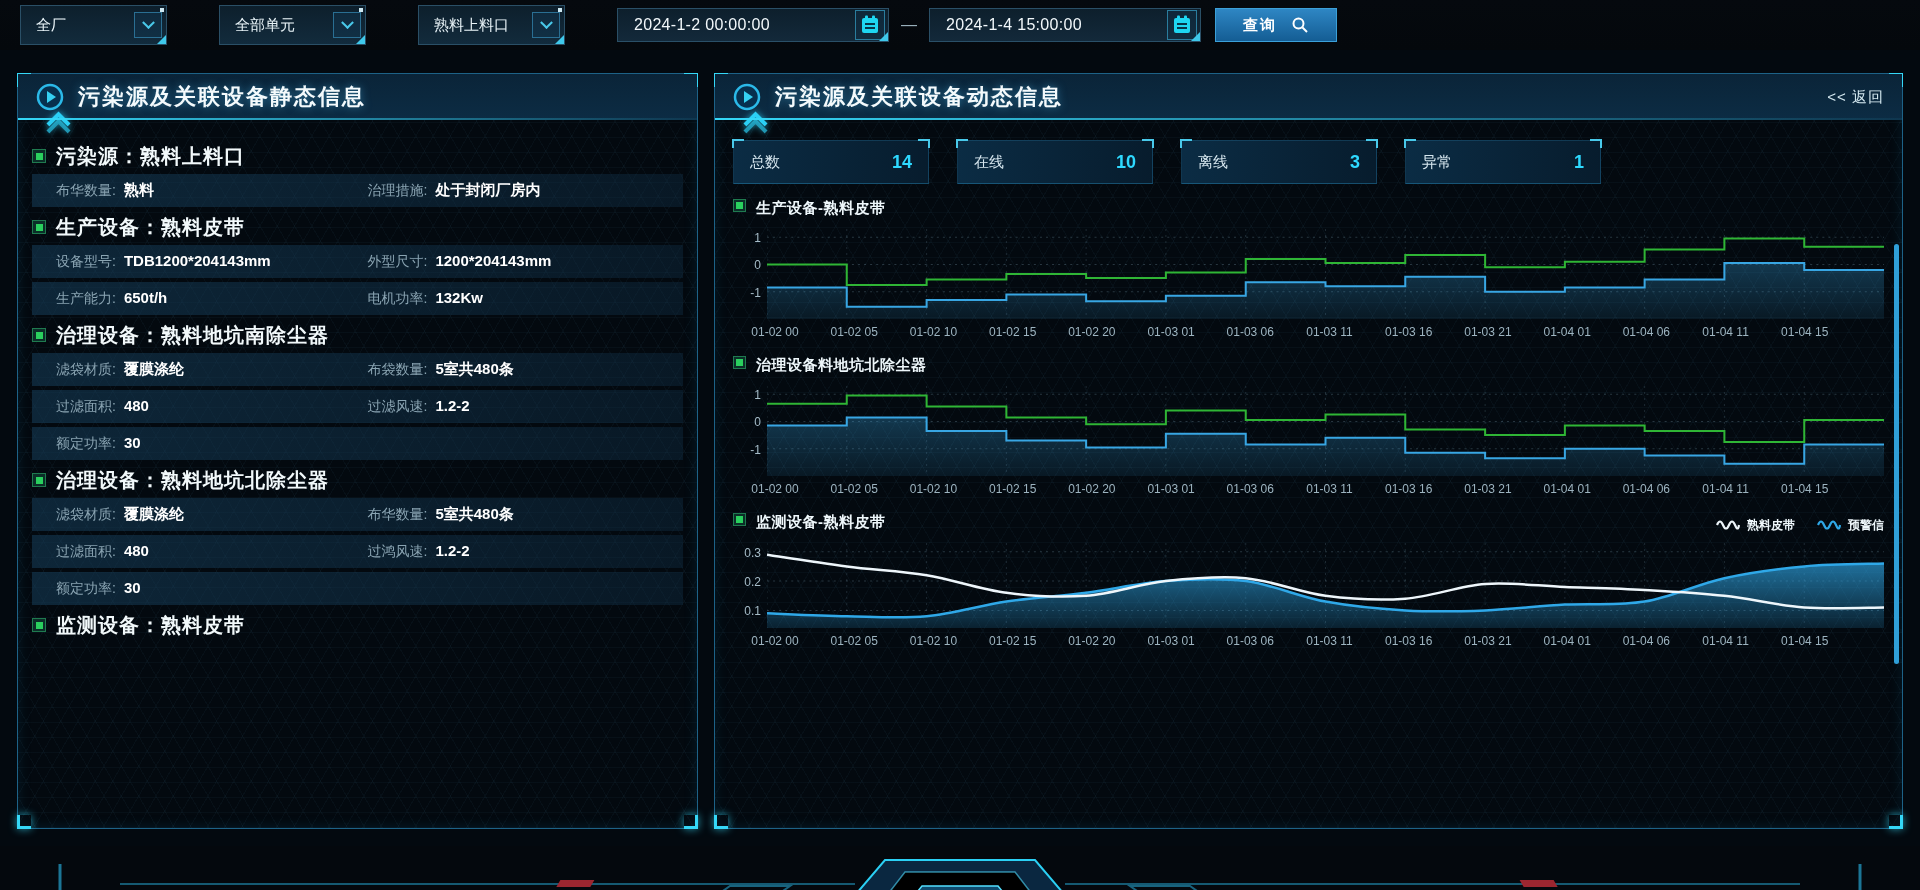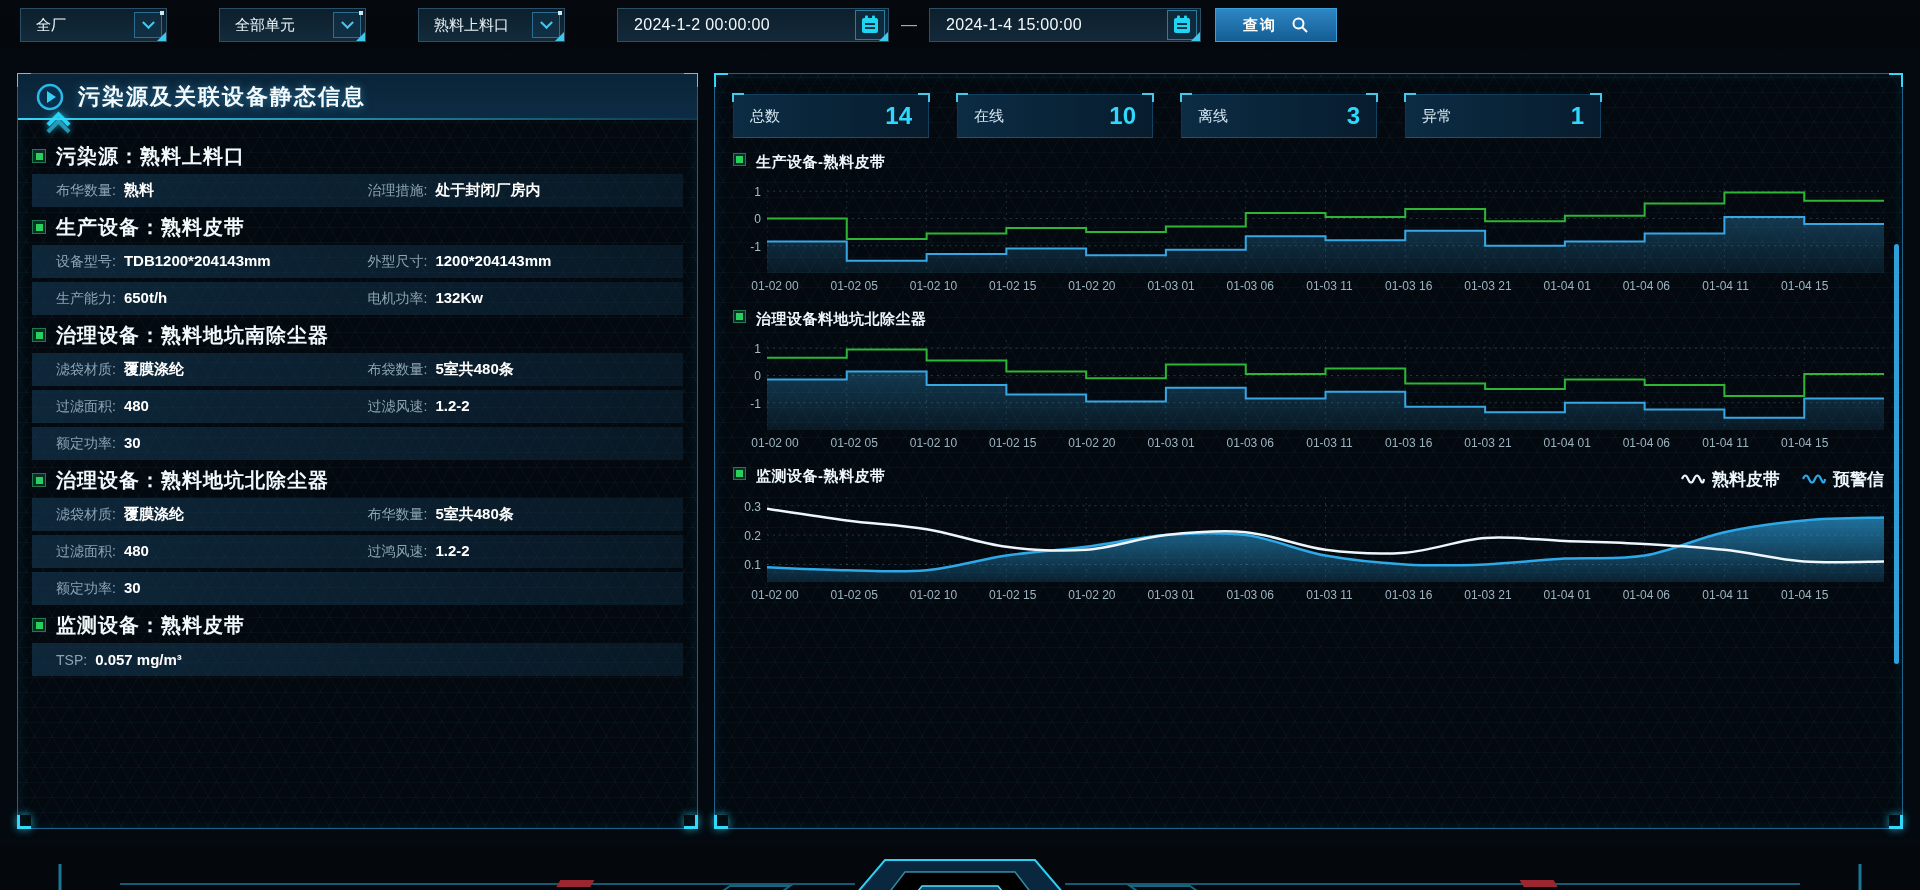--- a/index.html
+++ b/index.html
@@ -2,21 +2,21 @@
 <html><head>
 <meta charset="utf-8">
 <style>
   * { margin:0; padding:0; box-sizing:border-box; }
   html,body { width:1920px; height:890px; background:#03090f; overflow:hidden;
     font-family:"Liberation Sans","DejaVu Sans",sans-serif; color:#e8f3f8; }
 
   
   .topbar { height:50px; display:flex; align-items:center; padding-left:20px; gap:0;
     background:linear-gradient(180deg,#05090e,#04080c); }
-  .select-box { position:relative; width:147px; height:34px; margin-right:52px;
+  .select-box { position:relative; width:147px; height:40px; margin-right:52px;
     display:flex; align-items:center; justify-content:space-between; padding:0 4px 0 15px;
     background:linear-gradient(180deg,#0d1f2c,#122b3c); border:1px solid #2a4f66; cursor:pointer; }
   .select-box::before { content:''; position:absolute; top:2px; right:2px; width:4px; height:4px; background:#cfe9f2; }
   .select-box::after { content:''; position:absolute; bottom:0; right:0; border-style:solid;
     border-width:0 0 9px 9px; border-color:transparent transparent #3fc8ea transparent; }
   .select-label { font-size:15px; color:#e9f4f8; }
   .chev-box { width:28px; height:26px; border:1px solid #2a6f93; background:rgba(18,56,82,.45);
     display:flex; align-items:center; justify-content:center; }
   .chev { width:9px; height:9px; border-right:2px solid #49c9ea; border-bottom:2px solid #49c9ea;
     transform:rotate(45deg) translate(-2px,-2px); }
@@ -83,28 +83,28 @@
   .rp-content { padding:20px 18px 0; }
   .stats-row { display:flex; gap:28px; }
   .stat-card { position:relative; width:196px; height:44px; display:flex; align-items:center;
     justify-content:space-between; padding:0 16px;
     background:linear-gradient(90deg,#0b2c44,#071c2d); border:1px solid rgba(40,120,160,.3);
     border-bottom:1px solid rgba(43,150,200,.4); }
   .stat-card .br { position:absolute; width:12px; height:9px; }
   .stat-card .br.tl { top:-2px; left:-2px; border-top:2px solid #49c9ea; border-left:2px solid #49c9ea; }
   .stat-card .br.tr { top:-2px; right:-2px; border-top:2px solid #49c9ea; border-right:2px solid #49c9ea; }
   .stat-label { font-size:15px; color:#d7e7ef; }
-  .stat-value { font-size:24px; font-weight:bold; color:#2ed9ff; }
+  .stat-value { font-size:18px; font-weight:bold; color:#2ed9ff; }
 
   .chart { margin-top:15px; }
   .chart-title-row { display:flex; gap:10px; height:24px; }
   .chart-title-row .bullet { width:13px; height:13px; }
   .chart-title { font-size:15px; font-weight:bold; color:#eef7fb; letter-spacing:.5px; }
   .legend { margin-left:auto; display:flex; gap:22px; align-items:center; }
-  .legend-item { display:flex; align-items:center; gap:7px; font-size:17px; font-weight:bold; color:#eef7fb; cursor:pointer; }
+  .legend-item { display:flex; align-items:center; gap:7px; font-size:12px; font-weight:bold; color:#eef7fb; cursor:pointer; }
   .chart-body { display:flex; margin-top:6px; }
   .yaxis { position:relative; width:34px; flex:none; }
   .ytick { position:absolute; right:6px; font-size:12px; color:#a6bcc8; transform:translateY(-6px); }
   .plot { position:relative; flex:1; }
   .xaxis { position:relative; height:18px; margin-left:42px; margin-top:4px; }
   .xtick { position:absolute; top:2px; transform:translateX(-50%); font-size:12px; color:#9db4c0; white-space:nowrap; }
 
   .scrollbar { position:absolute; right:3px; top:170px; width:5px; height:420px;
     background:#2f9fd8; border-radius:3px; cursor:grab; }
 
@@ -288,34 +288,37 @@
             <span class="info-label">额定功率:</span>
             <span class="info-value">30</span>
           </div>
         </div>
         <div class="sec-header">
           <span class="bullet">
             <i></i>
           </span>
           <span>监测设备：熟料皮带</span>
         </div>
-        <div class="info-row">
-          <div class="info-cell">
-            <span class="info-label">TSP:</span>
-            <span class="info-value">0.057 mg/m³</span>
-          </div>
-        </div>
       </div>
   </div>
 
   <div class="panel panel-right hexa">
     <span class="corner tl"></span>
       <span class="corner tr"></span>
       <span class="corner bl"></span>
       <span class="corner br"></span>
+    <div class="title-bar hexa">
+      <svg width="28" height="28" viewBox="0 0 28 28">
+          <circle cx="14" cy="14" r="12" fill="#07304e" stroke="#2bb9e8" stroke-width="2.5"></circle>
+          <polygon points="11,8 20,14 11,20" fill="#35d0f2"></polygon>
+        </svg>
+      <span class="panel-title">污染源及关联设备动态信息</span>
+      <span class="chevdec"></span>
+      <span class="back-btn">&lt;&lt; 返回</span>
+    </div>
     <div class="rp-content">
       <div class="stats-row" id="stats">
           <div class="stat-card">
             <span class="br tl"></span>
             <span class="br tr"></span>
             <span class="stat-label">总数</span>
             <span class="stat-value">14</span>
           </div>
           <div class="stat-card">
             <span class="br tl"></span>

